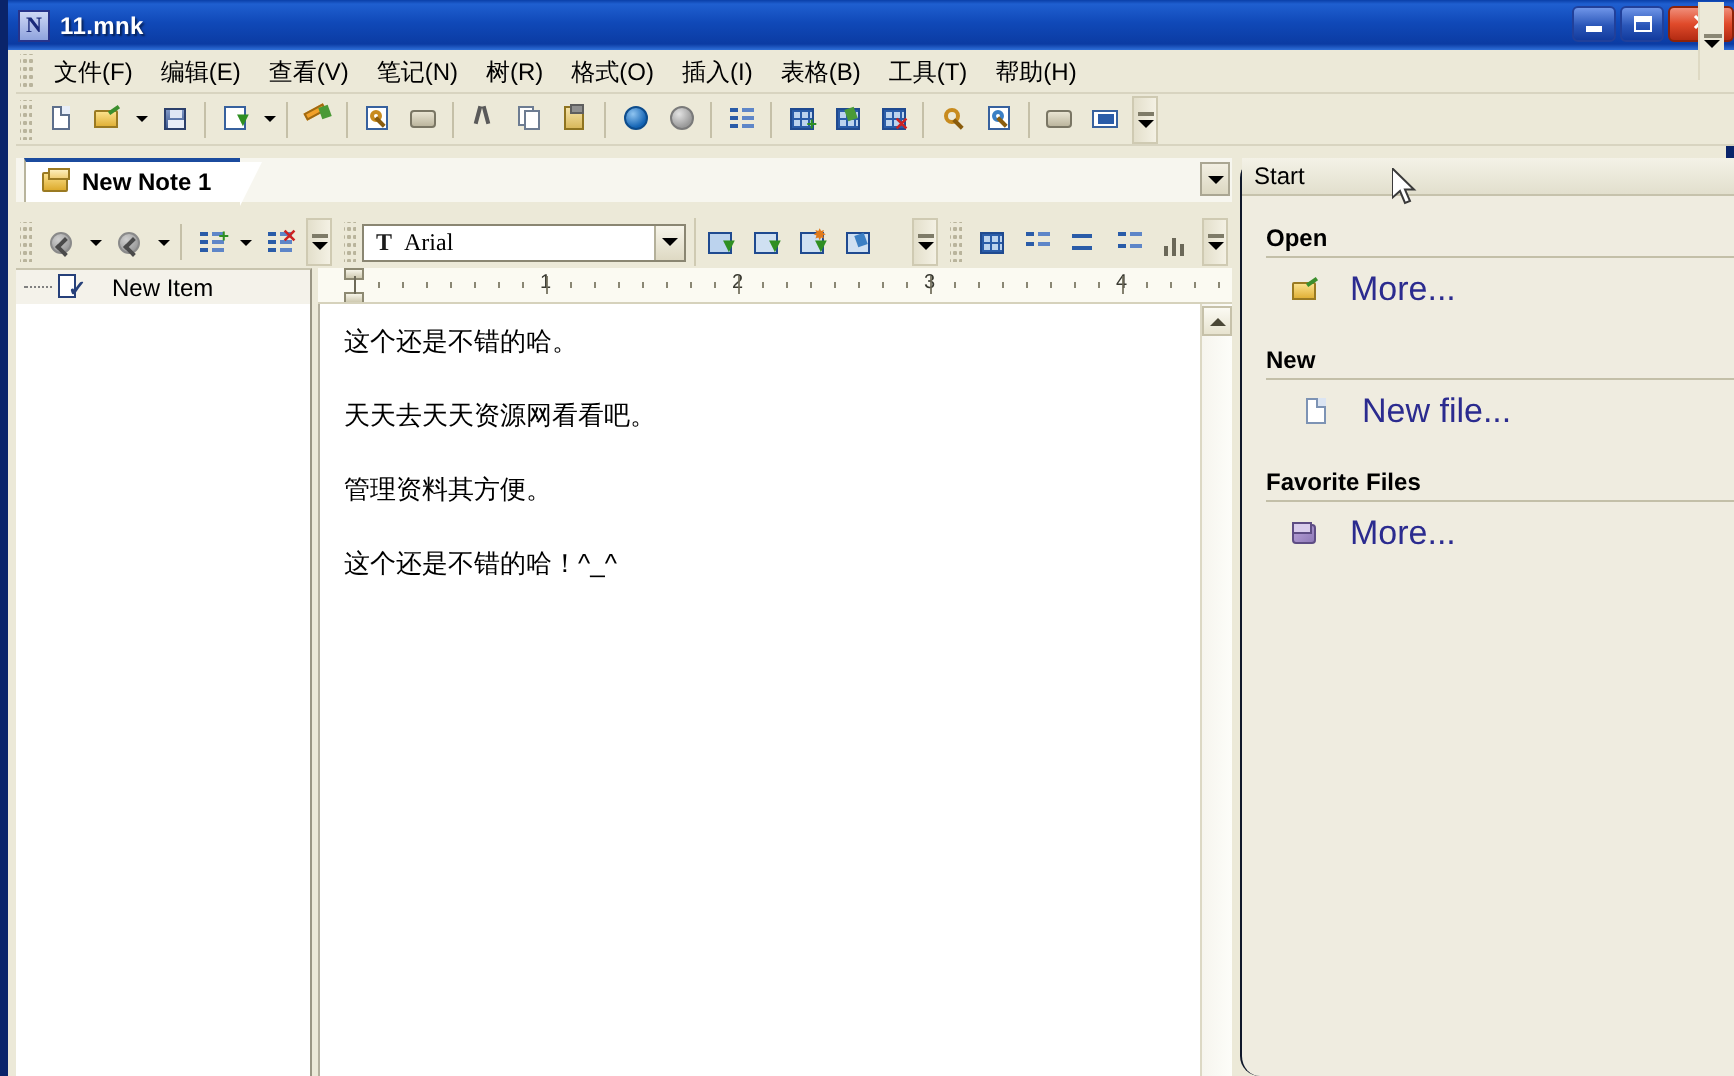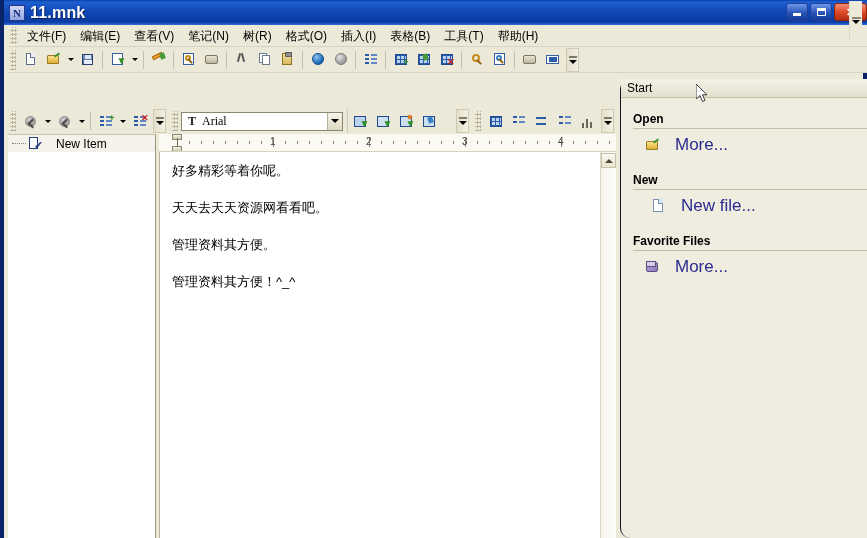--- a/index.html
+++ b/index.html
@@ -31,21 +31,21 @@
   }
   .title-icon {
     width: 16px; height: 16px; margin-left: 5px; margin-right: 5px;
     background: linear-gradient(to bottom,#cfd8f5,#8fa3dd);
     border: 1px solid #27348b;
     color: #1b2a7a; font-weight: bold; font-size: 11px;
     display: flex; align-items: center; justify-content: center;
     font-family: "Liberation Serif", serif;
   }
   .title-text {
-    color: #fff; font-size: 16px; font-weight: bold;
+    color: #fff; font-size: 12px; font-weight: bold;
     text-shadow: 1px 1px 1px rgba(0,0,0,.5);
     letter-spacing: .2px;
   }
   .title-btns { position: absolute; right: 4px; top: 3px; display: flex; gap: 2px; }
   .tb-btn {
     width: 22px; height: 18px; border-radius: 3px;
     border: 1px solid #21409a;
     background: linear-gradient(to bottom,#6f95e8,#2a56b8 55%,#123b9e);
     position: relative;
   }
@@ -511,20 +511,32 @@
         <span class="ic">
             <span class="env"></span>
           </span>
       </div>
       <div class="tspill">
         <div class="bar"></div>
           <div class="c"></div>
       </div>
     </div>
 
+    <div class="tabrow">
+      <div class="tab">
+        <span class="tab-icon">
+            <span class="note-tab-ico"></span>
+          </span>
+        <span>New Note 1</span>
+        <span class="skew"></span>
+      </div>
+      <div class="tabdrop">
+        <span class="c"></span>
+      </div>
+    </div>
 
     <div class="toolbar2">
       <div class="tgrip"></div>
       <div class="tbtn">
         <span class="ic">
             <span class="undo-arc"></span>
           </span>
       </div>
       <div class="tdrop">
           <span class="c"></span>
@@ -721,24 +733,24 @@
           <div class="tick" style="left: 402px; top: 4px; width: 1px; height: 9px; background: rgb(109, 106, 88); opacity: 0.85;"></div>
           <div class="tick" style="left: 414px; top: 7px; width: 1px; height: 3px; background: rgb(138, 135, 116);"></div>
           <div class="tick" style="left: 426px; top: 7px; width: 1px; height: 3px; background: rgb(138, 135, 116);"></div>
           <div class="tick" style="left: 438px; top: 7px; width: 1px; height: 3px; background: rgb(138, 135, 116);"></div>
           <div class="tick" style="left: 450px; top: 7px; width: 1px; height: 3px; background: rgb(138, 135, 116);"></div>
         </div>
     </div>
 
     <div class="editor-wrap">
       <div class="editor">
-        <p>好多精彩等着你呢。</p>
+        <p>这个还是不错的哈。</p>
         <p>天天去天天资源网看看吧。</p>
         <p>管理资料其方便。</p>
-        <p>管理资料其方便！^_^</p>
+        <p>这个还是不错的哈！^_^</p>
       </div>
       <div class="vscroll">
         <div class="arrow-up">
           <span class="c"></span>
         </div>
       </div>
     </div>
     <div class="editor-right-gap"></div>
 
     <div class="startpanel">

